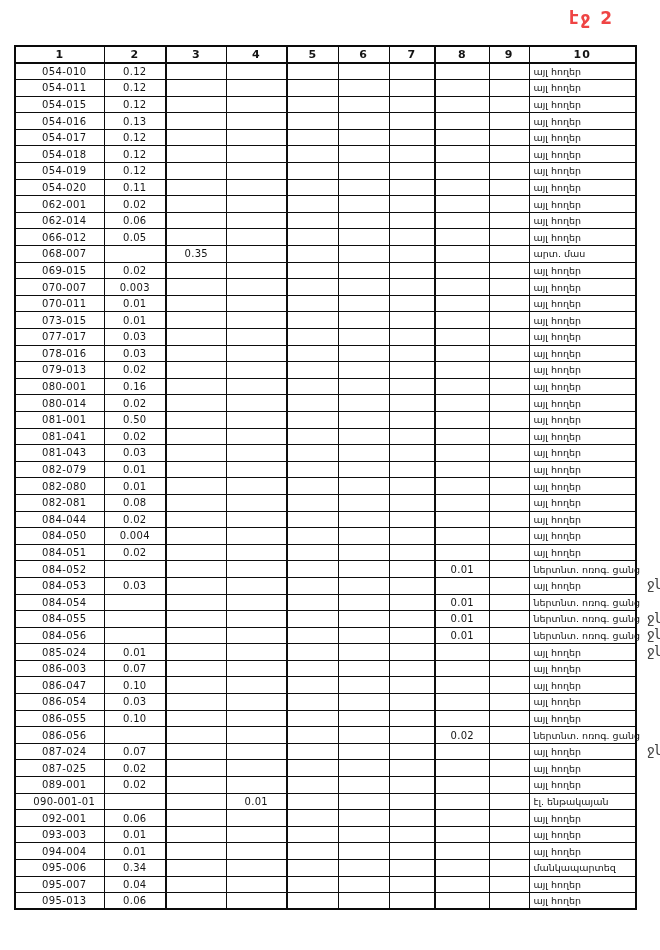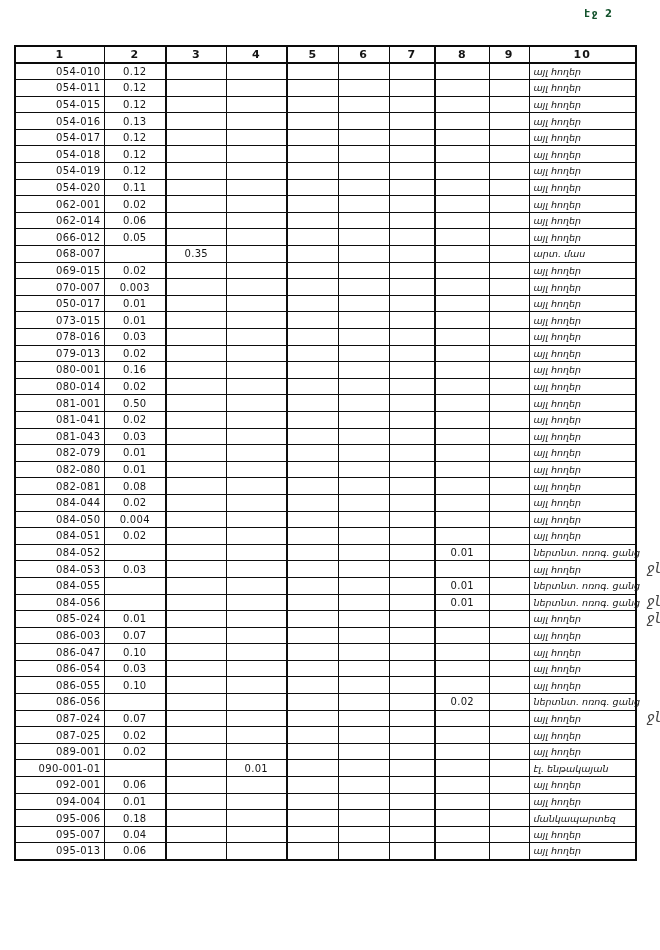--- a/index.html
+++ b/index.html
@@ -12,24 +12,24 @@
     height: 950px;
     position: relative;
     font-family: "DejaVu Sans", sans-serif;
     color: #141414;
     overflow: hidden;
   }
   .page-label {
     position: absolute;
     top: 8px;
     right: 46px;
-    font-size: 10px;
+    font-size: 17px;
     font-weight: bold;
     letter-spacing: 2px;
-    color: #14532d;
+    color: #ef4444;
   }
   table.parcel-table {
     position: absolute;
     left: 14px;
     top: 45px;
     width: 621px;
     border-collapse: collapse;
     table-layout: fixed;
     border: 2px solid #0a0a0a;
   }
@@ -49,23 +49,23 @@
     text-align: center;
     border-top: 2px solid #0a0a0a;
     border-bottom: 2px solid #0a0a0a;
     letter-spacing: 1px;
   }
   .parcel-table td { height: 16.6px; }
   
   .parcel-table th:nth-child(4), .parcel-table td:nth-child(4) { border-right-width: 2px; }
   .parcel-table th:nth-child(7), .parcel-table td:nth-child(7) { border-right-width: 2px; }
   .parcel-table th:nth-child(2), .parcel-table td:nth-child(2) { border-right-width: 2px; }
-  td.cell-code { text-align: right; padding-left: 12px; letter-spacing: 0.4px; }
+  td.cell-code { text-align: center; padding-left: 12px; letter-spacing: 0.4px; }
   td.cell-num  { text-align: center; letter-spacing: 0.3px; }
-  td.cell-use  { text-align: left; padding-left: 4px; position: relative; font-size: 9.5px; font-style: italic; }
+  td.cell-use  { text-align: left; padding-left: 4px; position: relative; font-size: 9.5px; }
   .overflow-note {
     position: absolute;
     left: 100%;
     margin-left: 12px;
     top: 15px;
     font-size: 14px;
     color: #444;
     letter-spacing: 0.5px;
   }
 </style>
@@ -265,34 +265,46 @@
           <td class="cell-num"></td>
           <td class="cell-num"></td>
           <td class="cell-num"></td>
           <td class="cell-num"></td>
           <td class="cell-num"></td>
           <td class="cell-num"></td>
           <td class="cell-num"></td>
           <td class="cell-use"><span>այլ հողեր</span></td>
         </tr>
         <tr>
-          <td class="cell-code">050-017</td>
+          <td class="cell-code">070-011</td>
           <td class="cell-num">0.01</td>
           <td class="cell-num"></td>
           <td class="cell-num"></td>
           <td class="cell-num"></td>
           <td class="cell-num"></td>
           <td class="cell-num"></td>
           <td class="cell-num"></td>
           <td class="cell-num"></td>
           <td class="cell-use"><span>այլ հողեր</span></td>
         </tr>
         <tr>
           <td class="cell-code">073-015</td>
           <td class="cell-num">0.01</td>
+          <td class="cell-num"></td>
+          <td class="cell-num"></td>
+          <td class="cell-num"></td>
+          <td class="cell-num"></td>
+          <td class="cell-num"></td>
+          <td class="cell-num"></td>
+          <td class="cell-num"></td>
+          <td class="cell-use"><span>այլ հողեր</span></td>
+        </tr>
+        <tr>
+          <td class="cell-code">077-017</td>
+          <td class="cell-num">0.03</td>
           <td class="cell-num"></td>
           <td class="cell-num"></td>
           <td class="cell-num"></td>
           <td class="cell-num"></td>
           <td class="cell-num"></td>
           <td class="cell-num"></td>
           <td class="cell-num"></td>
           <td class="cell-use"><span>այլ հողեր</span></td>
         </tr>
         <tr>
@@ -469,20 +481,32 @@
           <td class="cell-num"></td>
           <td class="cell-num"></td>
           <td class="cell-num"></td>
           <td class="cell-num"></td>
           <td class="cell-num"></td>
           <td class="cell-num"></td>
           <td class="cell-num"></td>
           <td class="cell-use"><span>այլ հողեր</span></td>
         </tr>
         <tr>
+          <td class="cell-code">084-054</td>
+          <td class="cell-num"></td>
+          <td class="cell-num"></td>
+          <td class="cell-num"></td>
+          <td class="cell-num"></td>
+          <td class="cell-num"></td>
+          <td class="cell-num"></td>
+          <td class="cell-num">0.01</td>
+          <td class="cell-num"></td>
+          <td class="cell-use"><span>ներտնտ. ոռոգ. ցանց</span><span class="overflow-note">ջն</span></td>
+        </tr>
+        <tr>
           <td class="cell-code">084-055</td>
           <td class="cell-num"></td>
           <td class="cell-num"></td>
           <td class="cell-num"></td>
           <td class="cell-num"></td>
           <td class="cell-num"></td>
           <td class="cell-num"></td>
           <td class="cell-num">0.01</td>
           <td class="cell-num"></td>
           <td class="cell-use"><span>ներտնտ. ոռոգ. ցանց</span><span class="overflow-note">ջն</span></td>
@@ -625,34 +649,46 @@
           <td class="cell-num"></td>
           <td class="cell-num"></td>
           <td class="cell-num"></td>
           <td class="cell-num"></td>
           <td class="cell-num"></td>
           <td class="cell-num"></td>
           <td class="cell-num"></td>
           <td class="cell-use"><span>այլ հողեր</span></td>
         </tr>
         <tr>
+          <td class="cell-code">093-003</td>
+          <td class="cell-num">0.01</td>
+          <td class="cell-num"></td>
+          <td class="cell-num"></td>
+          <td class="cell-num"></td>
+          <td class="cell-num"></td>
+          <td class="cell-num"></td>
+          <td class="cell-num"></td>
+          <td class="cell-num"></td>
+          <td class="cell-use"><span>այլ հողեր</span></td>
+        </tr>
+        <tr>
           <td class="cell-code">094-004</td>
           <td class="cell-num">0.01</td>
           <td class="cell-num"></td>
           <td class="cell-num"></td>
           <td class="cell-num"></td>
           <td class="cell-num"></td>
           <td class="cell-num"></td>
           <td class="cell-num"></td>
           <td class="cell-num"></td>
           <td class="cell-use"><span>այլ հողեր</span></td>
         </tr>
         <tr>
           <td class="cell-code">095-006</td>
-          <td class="cell-num">0.18</td>
+          <td class="cell-num">0.34</td>
           <td class="cell-num"></td>
           <td class="cell-num"></td>
           <td class="cell-num"></td>
           <td class="cell-num"></td>
           <td class="cell-num"></td>
           <td class="cell-num"></td>
           <td class="cell-num"></td>
           <td class="cell-use"><span>մանկապարտեզ</span></td>
         </tr>
         <tr>

